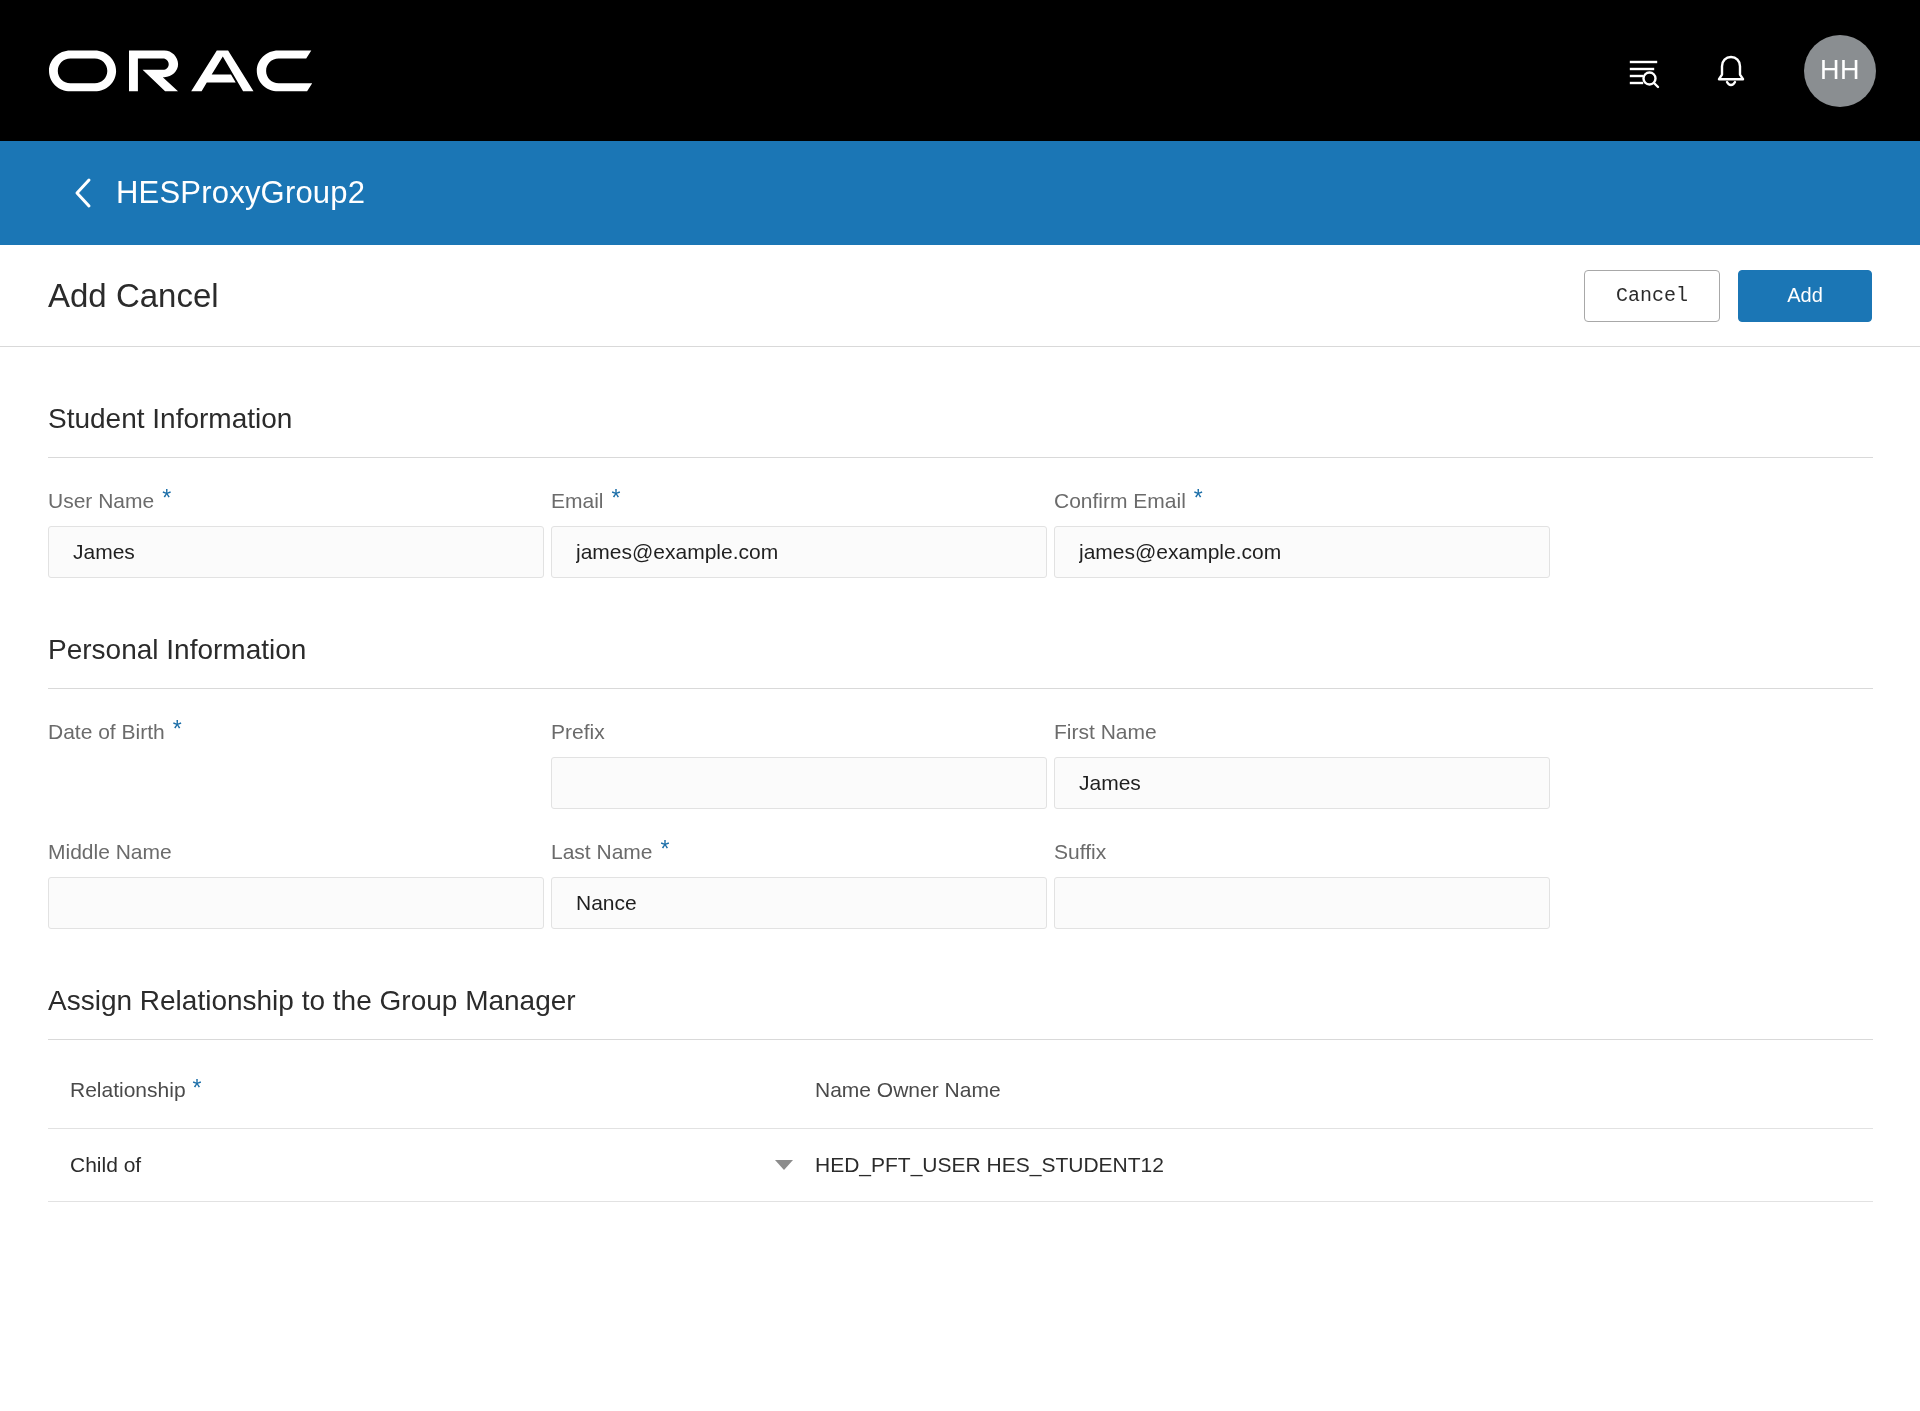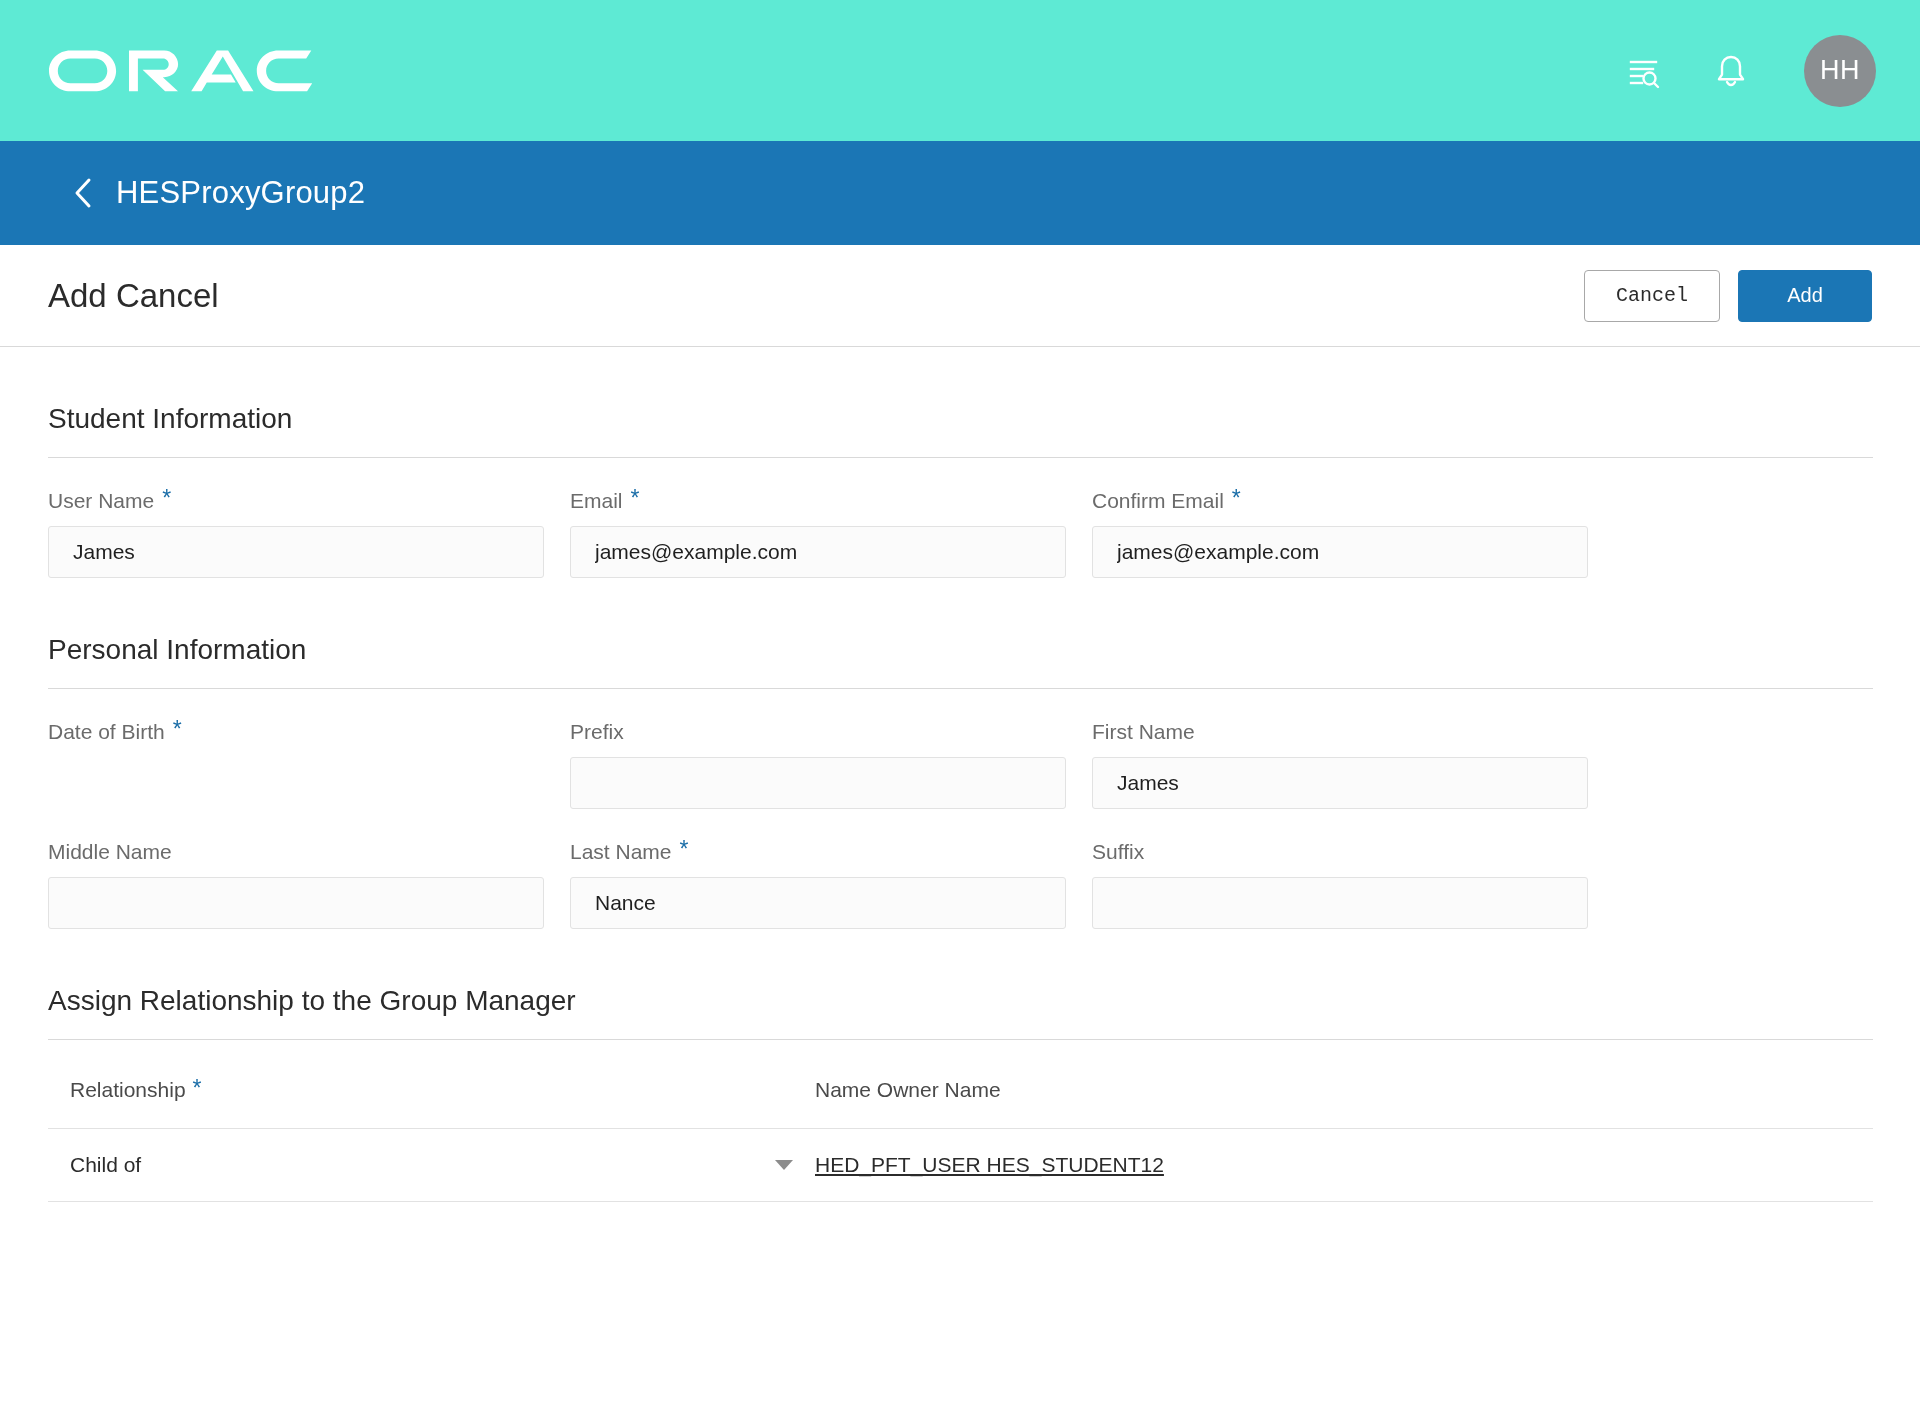--- a/index.html
+++ b/index.html
@@ -9,21 +9,21 @@
     width: 1920px; height: 1411px;
     background: #ffffff;
     font-family: "Liberation Sans", sans-serif;
     -webkit-font-smoothing: antialiased;
   }
   .page { position: relative; width: 1920px; height: 1411px; overflow: hidden; background:#fff; }
 
   
   .global-header {
     height: 141px;
-    background: #5eead4;
+    background: #000000;
     display: flex;
     align-items: center;
     padding: 0 44px 0 48px;
   }
   .oracle-logo { display: flex; align-items: center; height: 48px; }
   .oracle-logo svg { display: block; }
   .header-spacer { flex: 1 1 auto; }
   .header-actions { display: flex; align-items: center; gap: 42px; }
   .hdr-icon {
     width: 46px; height: 46px;
@@ -107,21 +107,21 @@
     font-weight: 400;
     padding-top: 56px;
     padding-bottom: 22px;
   }
   .section-rule {
     border-bottom: 1px solid #d9d9d9;
     width: 1825px;
   }
   .row {
     display: flex;
-    gap: 26px;
+    gap: 7px;
     margin-top: 30px;
   }
   .field { width: 496px; }
   .field-label {
     font-size: 21px;
     color: #6b6b6b;
     margin-bottom: 12px;
     display: flex; align-items: flex-start; gap: 8px;
     height: 26px;
     line-height: 26px;
@@ -176,21 +176,21 @@
     padding-right: 22px;
   }
   .rel-value { font-size: 21px; color: #2b2b2b; }
   .caret-down {
     width: 0; height: 0;
     border-left: 9px solid transparent;
     border-right: 9px solid transparent;
     border-top: 10px solid #8c8c8c;
     cursor: pointer;
   }
-  .rel-row .col-2 { flex: 1; font-size: 21px; color: #2b2b2b; text-decoration: underline; }
+  .rel-row .col-2 { flex: 1; font-size: 21px; color: #2b2b2b; }
 </style>
 </head>
 <body>
 
 <div class="page">
 
   <div class="global-header">
     <div class="oracle-logo">
       <svg width="281" height="44" viewBox="0 0 281 44" aria-hidden="true">
         <g fill="#ffffff">

